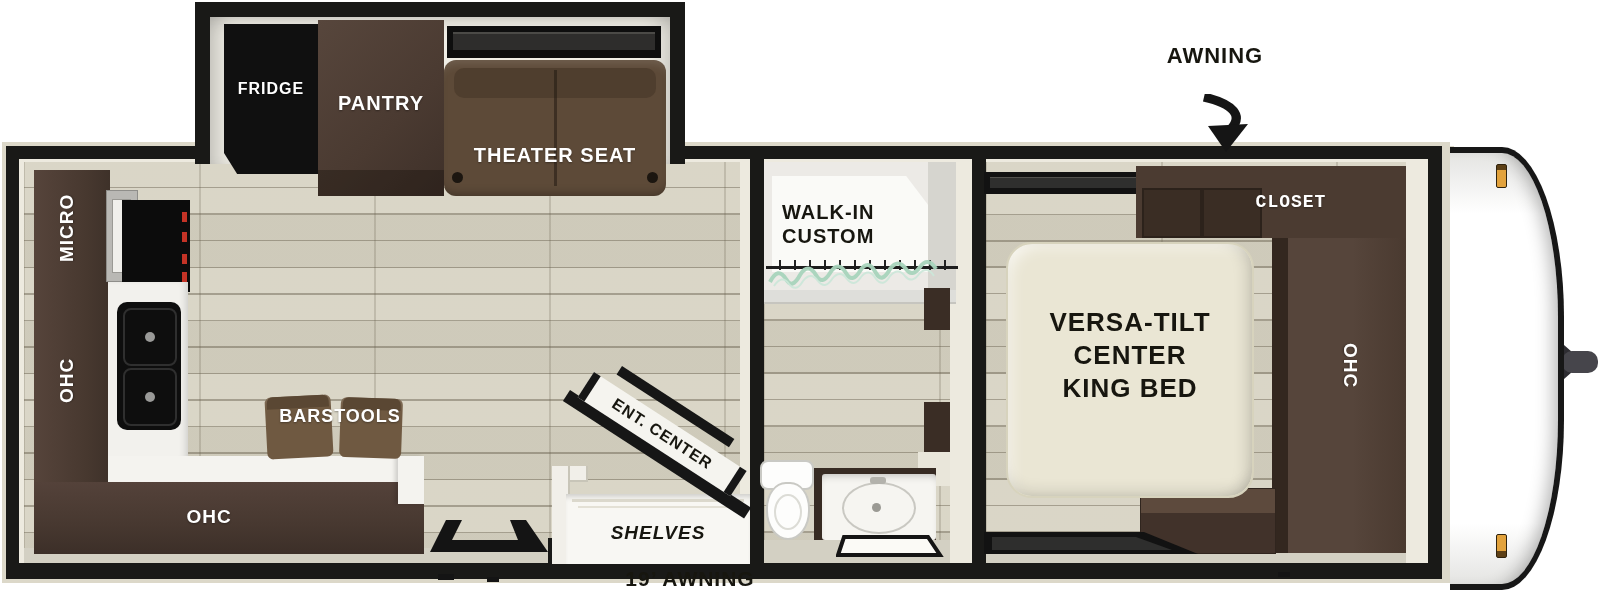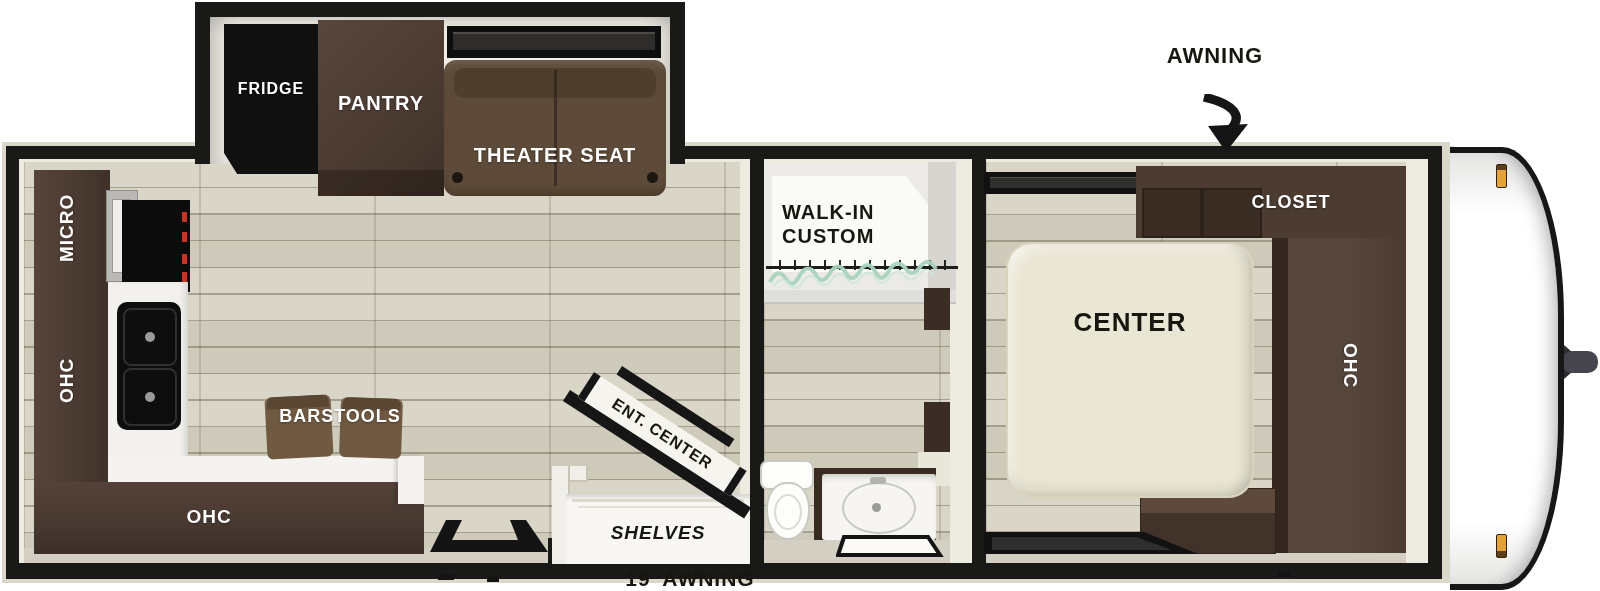--- a/index.html
+++ b/index.html
@@ -155,36 +155,38 @@
   <div class="abs" style="left:870px;top:477px;width:16px;height:7px;background:#b3b2ac;border-radius:3px;"></div>
   <div class="abs" style="left:872px;top:503px;width:9px;height:9px;background:#9b9a94;border-radius:50%;"></div>
   <svg class="abs" style="left:836px;top:534px;" width="108" height="24" viewBox="0 0 108 24">
     <polygon points="8,3 92,3 104,21 2,21" fill="#fbfaf6" stroke="#141414" stroke-width="4"></polygon>
   </svg>
 
   <div class="abs" style="left:984px;top:172px;width:158px;height:22px;background:#121212;">
     <div class="abs" style="left:6px;top:5px;right:6px;height:10px;background:#2f2f2e;border-top:1px solid #53524e;"></div>
   </div>
 
-  <div class="abs" style="left:1136px;top:166px;width:270px;height:72px;background:linear-gradient(180deg,#53423​8 0%,#514036 30%,#443429 100%);background-color:#4b3b31;">
+  <div class="abs" style="left:1136px;top:166px;width:270px;height:72px;background:linear-gradient(180deg,#53423​8 0%,#514036 30%,#443429 100%);background-color:#4b3b31;font-family:Liberation Mono, monospace;">
     <div class="abs" style="left:6px;top:22px;width:56px;height:46px;background:#3a2d24;border:2px solid #2c221b;"></div>
     <div class="abs" style="left:66px;top:22px;width:56px;height:46px;background:#3a2d24;border:2px solid #2c221b;"></div>
     <span class="abs lblw" style="left:60px;right:20px;top:26px;font-size:18px;text-align:center;">CLOSET</span>
   </div>
 
   <div class="abs" style="left:1272px;top:238px;width:134px;height:315px;background:linear-gradient(90deg,#33271f 0 16px,#56453b 16px 60%,#4a3a30 100%);"></div>
   <div class="abs center lblw vdown" style="left:1332px;top:324px;width:36px;height:84px;font-size:19px;">OHC</div>
 
   <div class="abs" style="left:1140px;top:488px;width:134px;height:64px;background:#41322a;border:1px solid #30251e;">
     <div class="abs" style="left:0;top:0;right:0;height:24px;background:#5d4a3d;"></div>
   </div>
 
   <div class="abs" style="left:1006px;top:242px;width:244px;height:252px;background:#eae6d4;border:2px solid #d7d3bd;border-radius:26px;box-shadow:inset -12px 0 16px -9px rgba(0,0,0,.18), inset 0 -12px 16px -9px rgba(0,0,0,.14), inset 10px 10px 16px -9px rgba(255,255,255,.7);">
     <div class="abs lblb" style="left:0;right:0;top:62px;text-align:center;font-size:26px;line-height:33px;">
+      <div>VERSA-TILT</div>
       <div>CENTER</div>
+      <div>KING BED</div>
     </div>
   </div>
 
   <svg class="abs" style="left:984px;top:528px;" width="216" height="28" viewBox="0 0 216 28">
     <polygon points="0,4 160,4 214,26 0,26" fill="#121212"></polygon>
     <polygon points="8,9 152,9 188,22 8,22" fill="#2e2e2d"></polygon>
   </svg>
 
   <svg class="abs" style="left:1542px;top:334px;" width="58" height="56" viewBox="0 0 58 56">
     <polygon points="0,4 14,4 30,18 30,38 14,52 0,52 10,28" fill="#2e2d32"></polygon>

